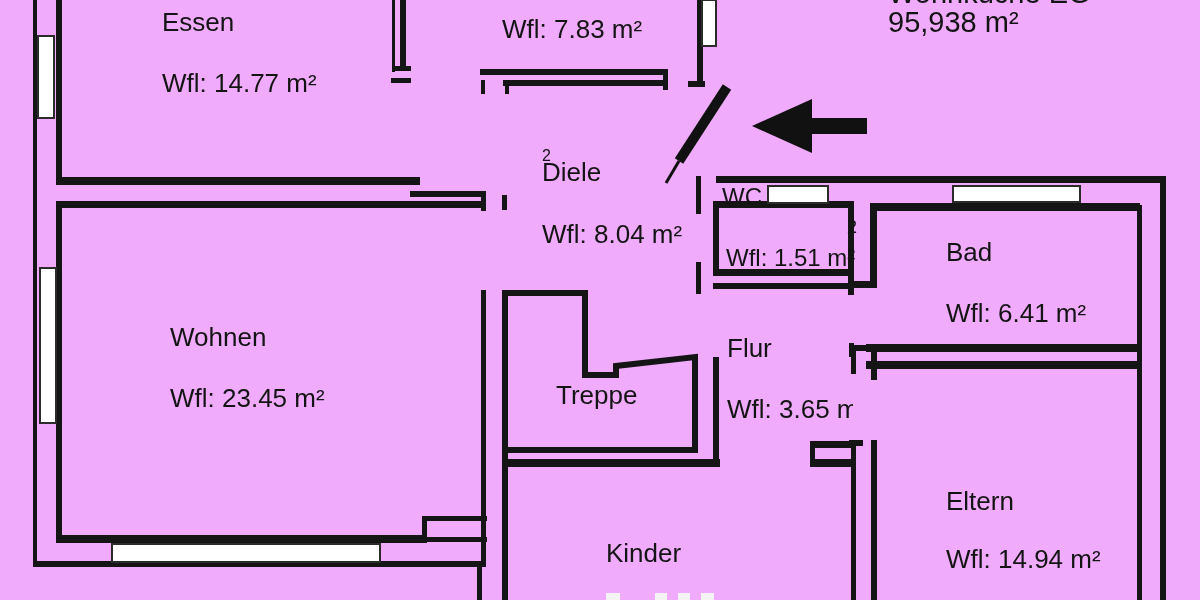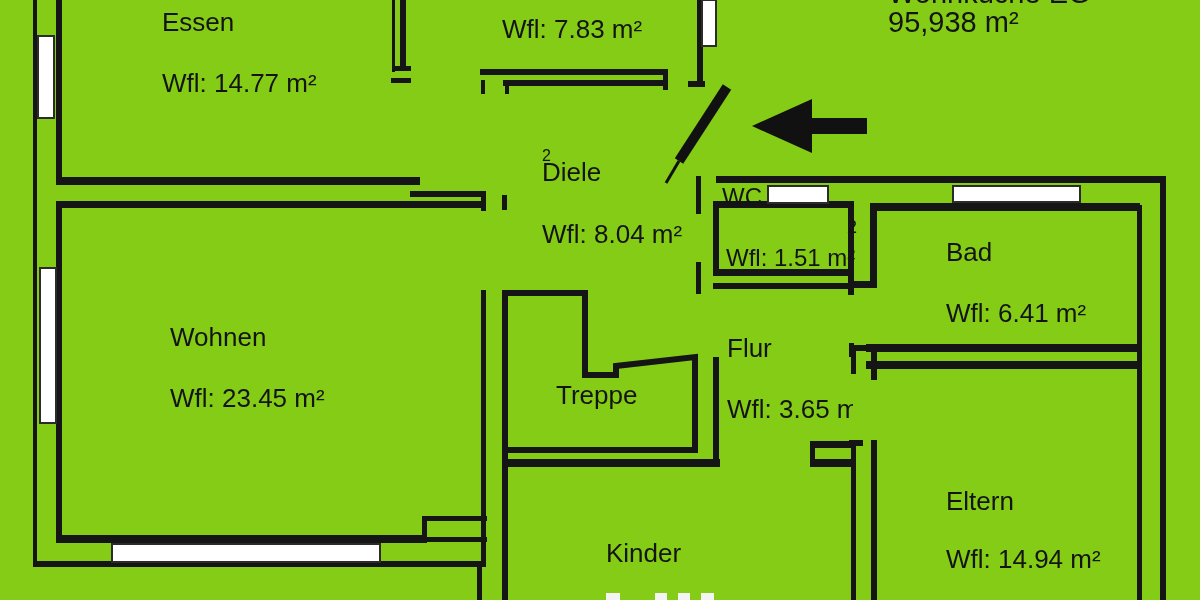--- a/index.html
+++ b/index.html
@@ -1,17 +1,17 @@
 <!DOCTYPE html>
 <html><head>
 <meta charset="utf-8">
 <title>Floor Plan</title>
 <style>
   html,body{margin:0;padding:0;background:#ffffff;}
-  .stage{position:relative;width:1200px;height:600px;background:#84cc16;overflow:hidden;text-align:right;}
+  .stage{position:relative;width:1200px;height:600px;background:#f0abfc;overflow:hidden;text-align:right;}
   svg{display:block;width:1200px;height:600px;}
   .room-label{font-family:"Liberation Sans","DejaVu Sans",sans-serif;fill:#141414;}
   .wall{fill:#151515;}
   .win{fill:#ffffff;stroke:#2b2b2b;stroke-width:2;}
   .frag{fill:#f4f4f4;}
 </style>
 </head>
 <body>
 
 <div class="stage">

